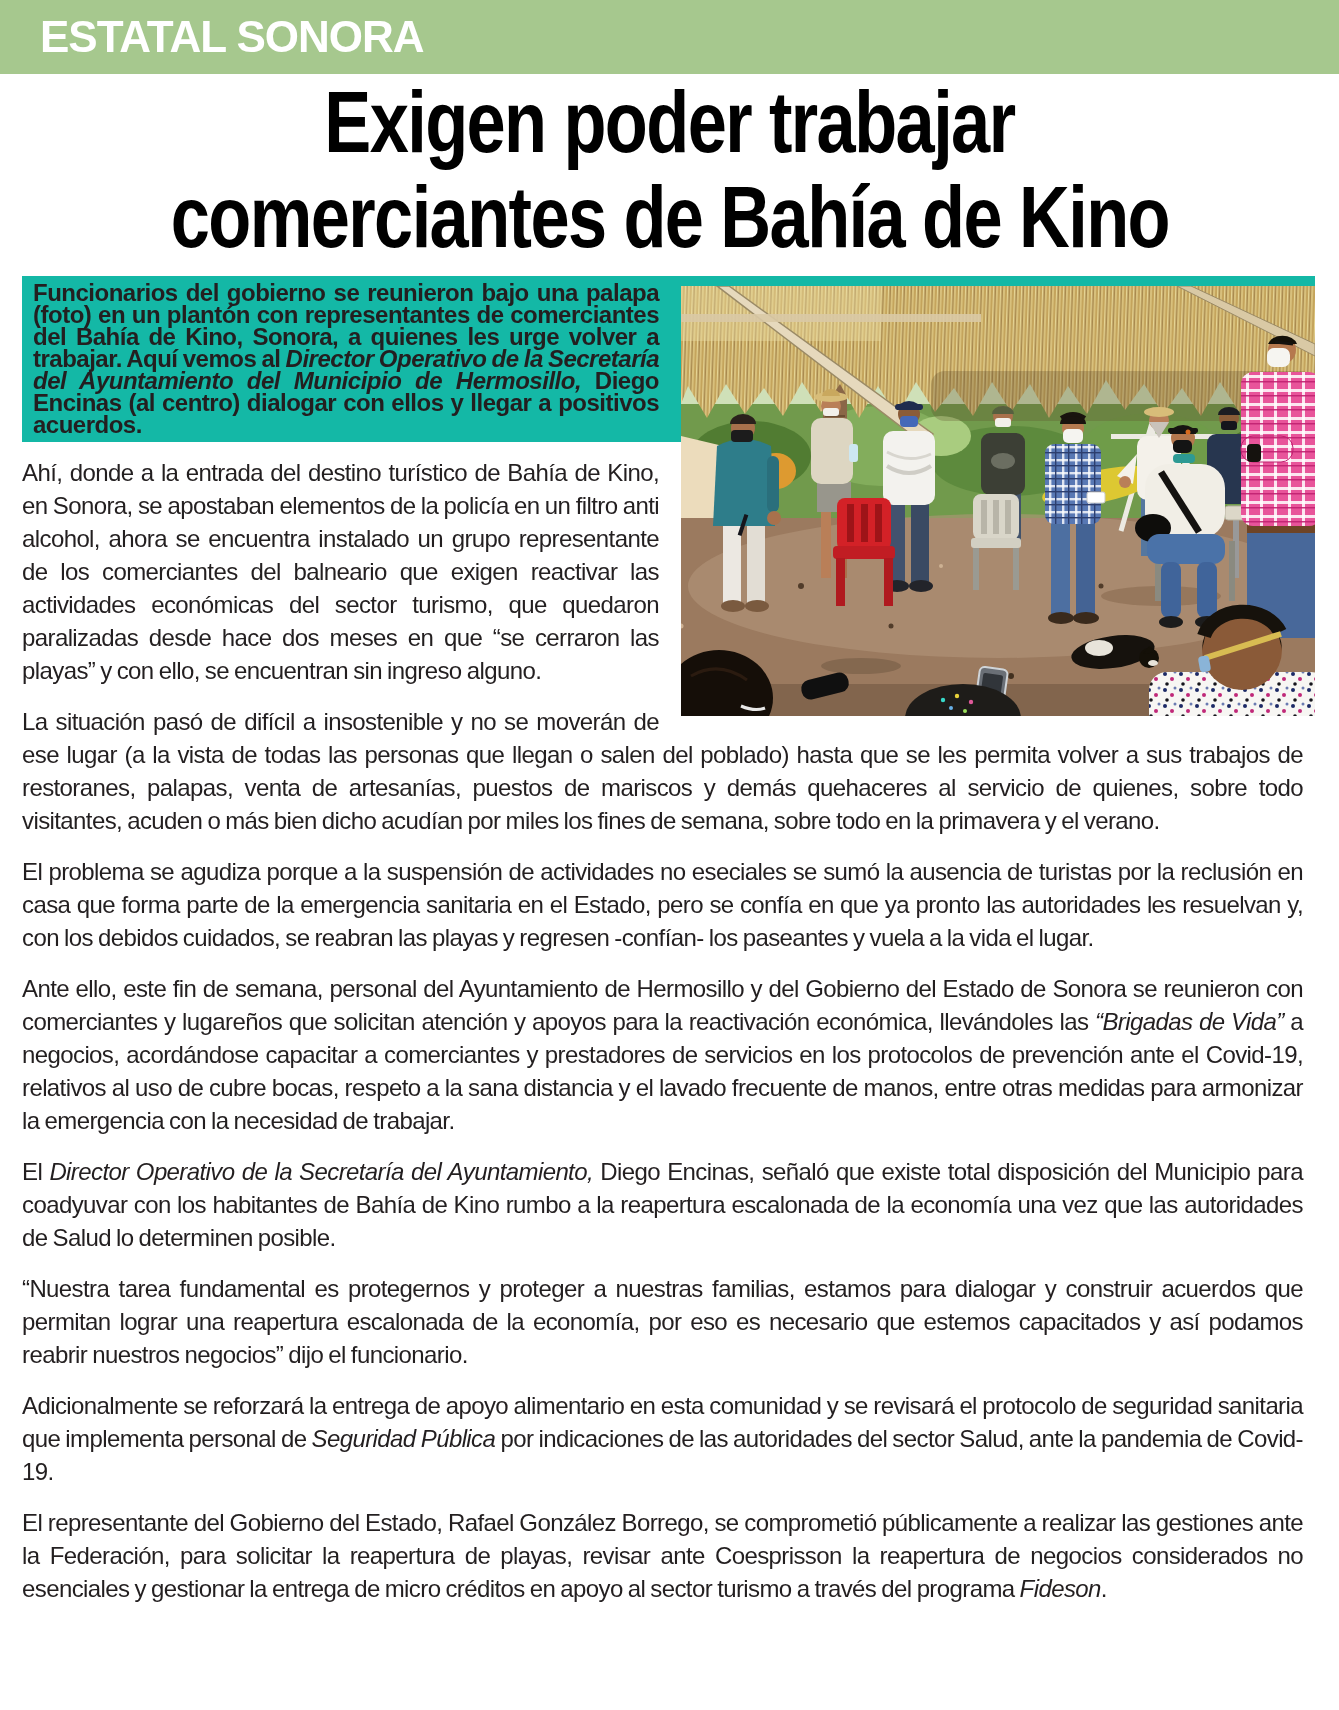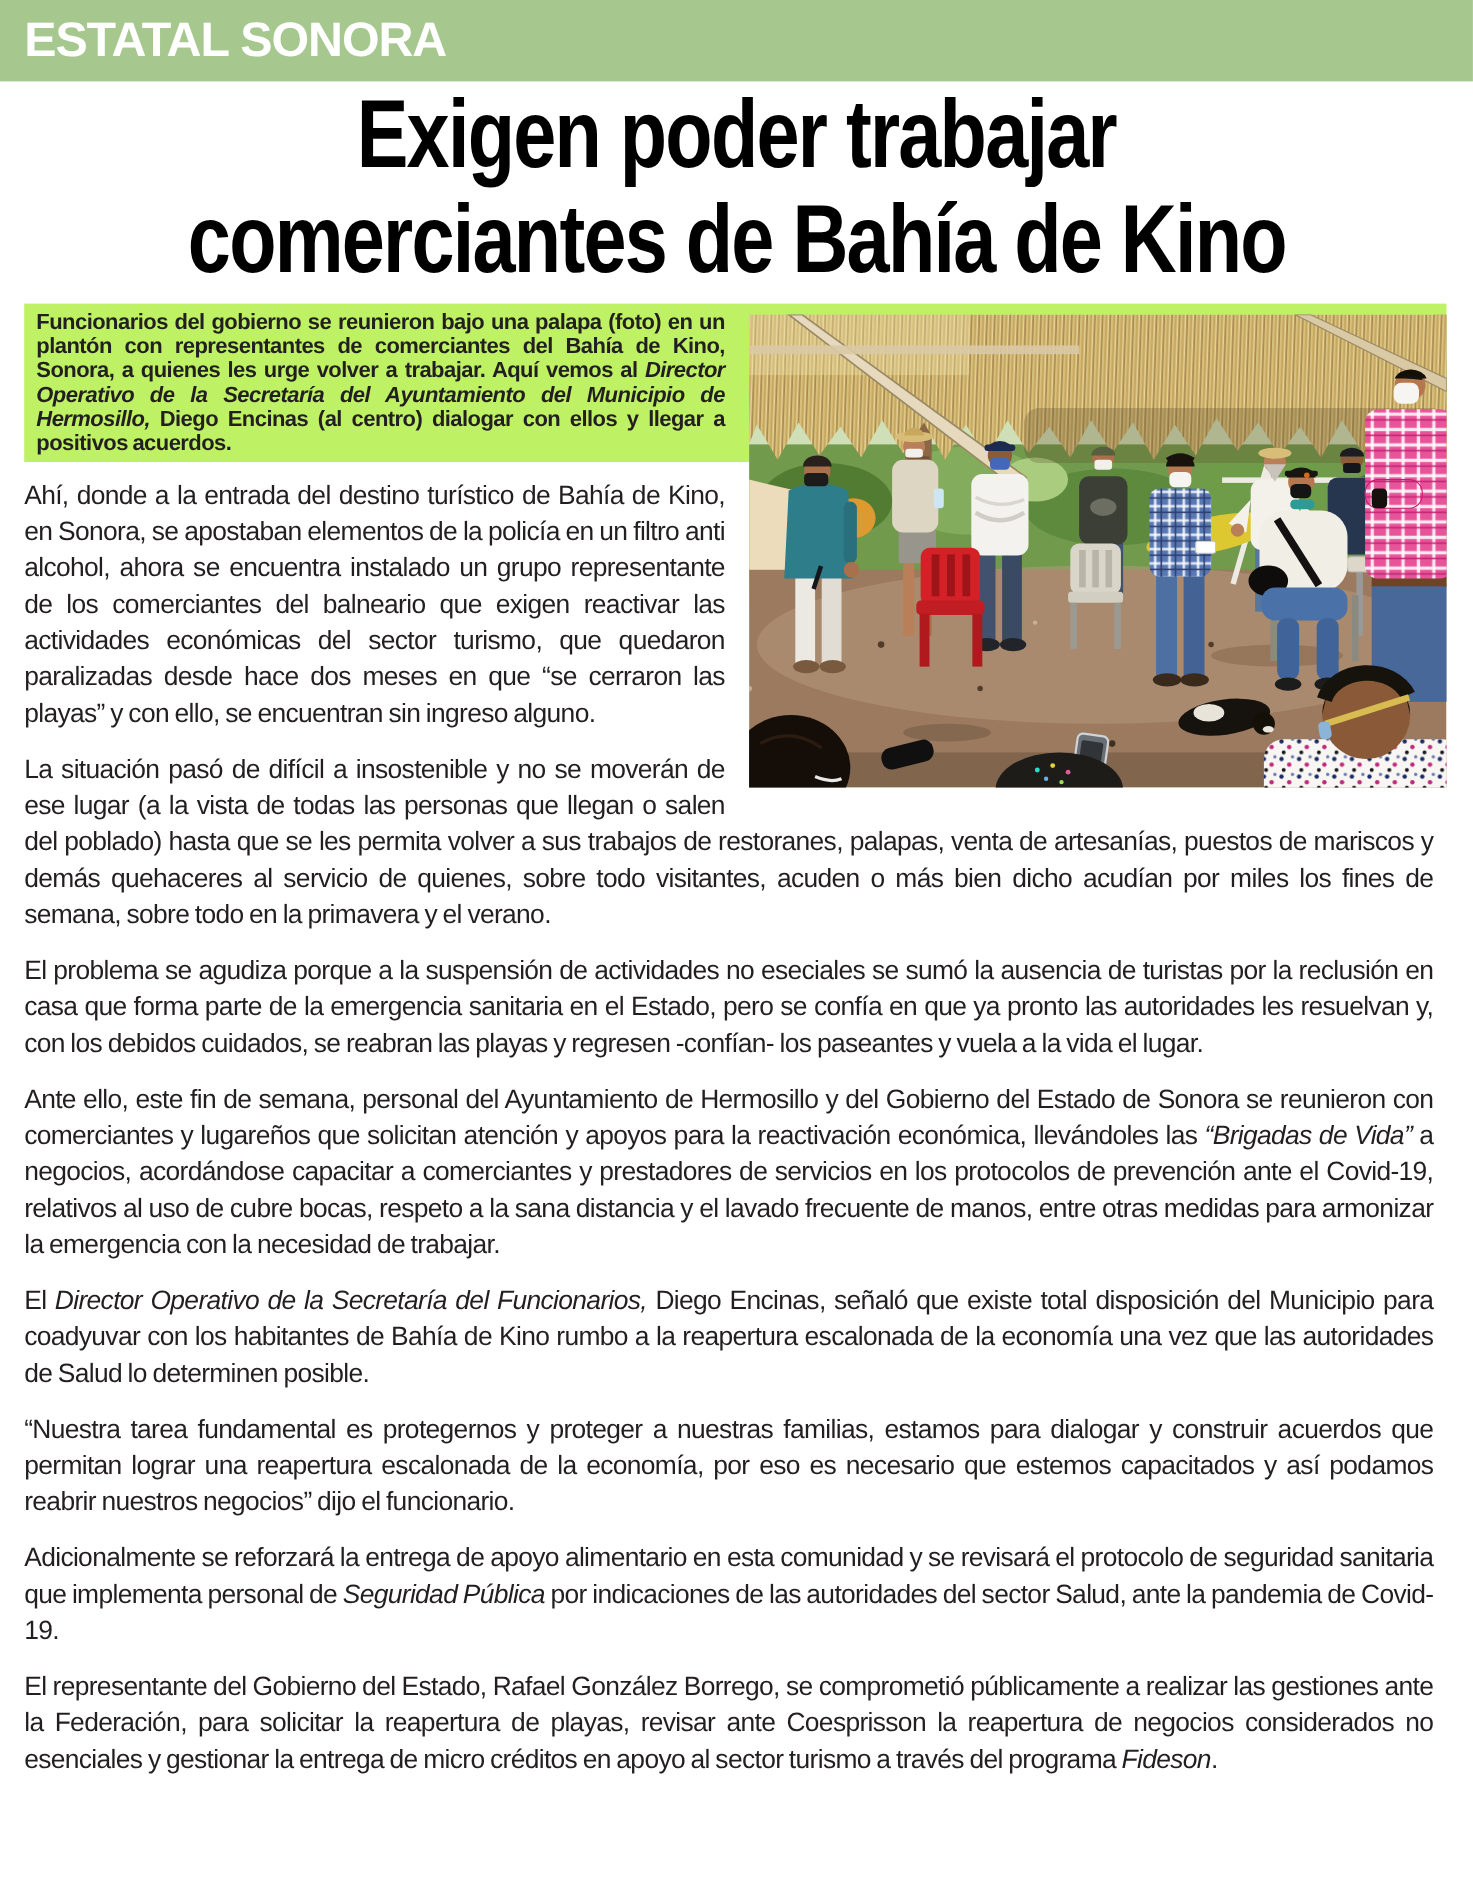--- a/index.html
+++ b/index.html
@@ -8,41 +8,41 @@
     width:1339px;height:1710px;
     background:#ffffff;
     overflow:hidden;
     font-family:"Liberation Sans", sans-serif;
     color:#231f20;
   }
   .banner{
     height:74px;
     background:#a6c88e;
     display:flex;align-items:center;
-    padding-left:22px;box-sizing:border-box;
+    padding-left:40px;box-sizing:border-box;
   }
   .banner-label{
     color:#ffffff;font-weight:bold;font-size:44px;letter-spacing:-1px;
   }
   .headline{margin-top:0;text-align:center;color:#000;}
   .headline .hline{
     font-size:88px;line-height:95px;font-weight:bold;
     white-space:nowrap;letter-spacing:-2px;
   }
   .headline .hline>span{display:inline-block;transform:scaleX(0.80);transform-origin:50% 50%;}
   .article{padding:12px 24px 0 22px;}
   .photo-figure{
     float:right;width:634px;height:430px;
     margin:10px 0 18px 22px;
   }
   .photo-figure svg{display:block;width:634px;height:430px;}
   .caption{
-    background:#bef264;
+    background:#14b8a6;
     padding:6px 11px;
-    font-size:20px;line-height:22px;
+    font-size:24px;line-height:22px;
     font-weight:bold;text-align:justify;
     letter-spacing:-0.5px;word-spacing:-1px;
     margin:0 0 14px 0;
   }
   .para{
     font-size:24px;line-height:33px;
     text-align:justify;
     letter-spacing:-0.6px;word-spacing:-1px;
     margin:0 12px 18px 0;
   }
@@ -326,19 +326,19 @@
         </g>
       </svg>
     </div>
 
     <div class="caption"><span>Funcionarios del gobierno se reunieron bajo una palapa (foto) en un plantón con representantes de comerciantes del Bahía de Kino, Sonora, a quienes les urge volver a trabajar. Aquí vemos al </span><i>Director Operativo de la Secretaría del Ayuntamiento del Municipio de Hermosillo,</i><span> Diego Encinas (al centro) dialogar con ellos y llegar a positivos acuerdos.</span></div>
 
     <p class="para"><span>Ahí, donde a la entrada del destino turístico de Bahía de Kino, en Sonora, se apostaban elementos de la policía en un filtro anti alcohol, ahora se encuentra instalado un grupo representante de los comerciantes del balneario que exigen reactivar las actividades económicas del sector turismo, que quedaron paralizadas desde hace dos meses en que “se cerraron las playas” y con ello, se encuentran sin ingreso alguno.</span></p>
     <p class="para"><span>La situación pasó de difícil a insostenible y no se moverán de ese lugar (a la vista de todas las personas que llegan o salen del poblado) hasta que se les permita volver a sus trabajos de restoranes, palapas, venta de artesanías, puestos de mariscos y demás quehaceres al servicio de quienes, sobre todo visitantes, acuden o más bien dicho acudían por miles los fines de semana, sobre todo en la primavera y el verano.</span></p>
     <p class="para"><span>El problema se agudiza porque a la suspensión de actividades no eseciales se sumó la ausencia de turistas por la reclusión en casa que forma parte de la emergencia sanitaria en el Estado, pero se confía en que ya pronto las autoridades les resuelvan y, con los debidos cuidados, se reabran las playas y regresen -confían- los paseantes y vuela a la vida el lugar.</span></p>
     <p class="para"><span>Ante ello, este fin de semana, personal del Ayuntamiento de Hermosillo y del Gobierno del Estado de Sonora se reunieron con comerciantes y lugareños que solicitan atención y apoyos para la reactivación económica, llevándoles las </span><i>“Brigadas de Vida”</i><span> a negocios, acordándose capacitar a comerciantes y prestadores de servicios en los protocolos de prevención ante el Covid-19, relativos al uso de cubre bocas, respeto a la sana distancia y el lavado frecuente de manos, entre otras medidas para armonizar la emergencia con la necesidad de trabajar.</span></p>
-    <p class="para"><span>El </span><i>Director Operativo de la Secretaría del Funcionarios,</i><span> Diego Encinas, señaló que existe total disposición del Municipio para coadyuvar con los habitantes de Bahía de Kino rumbo a la reapertura escalonada de la economía una vez que las autoridades de Salud lo determinen posible.</span></p>
+    <p class="para"><span>El </span><i>Director Operativo de la Secretaría del Ayuntamiento,</i><span> Diego Encinas, señaló que existe total disposición del Municipio para coadyuvar con los habitantes de Bahía de Kino rumbo a la reapertura escalonada de la economía una vez que las autoridades de Salud lo determinen posible.</span></p>
     <p class="para"><span>“Nuestra tarea fundamental es protegernos y proteger a nuestras familias, estamos para dialogar y construir acuerdos que permitan lograr una reapertura escalonada de la economía, por eso es necesario que estemos capacitados y así podamos reabrir nuestros negocios” dijo el funcionario.</span></p>
     <p class="para"><span>Adicionalmente se reforzará la entrega de apoyo alimentario en esta comunidad y se revisará el protocolo de seguridad sanitaria que implementa personal de </span><i>Seguridad Pública</i><span> por indicaciones de las autoridades del sector Salud, ante la pandemia de Covid-19.</span></p>
     <p class="para"><span>El representante del Gobierno del Estado, Rafael González Borrego, se comprometió públicamente a realizar las gestiones ante la Federación, para solicitar la reapertura de playas, revisar ante Coesprisson la reapertura de negocios considerados no esenciales y gestionar la entrega de micro créditos en apoyo al sector turismo a través del programa </span><i>Fideson</i><span>.</span></p>
 
   </div>
 </div>
 
 </body></html>

